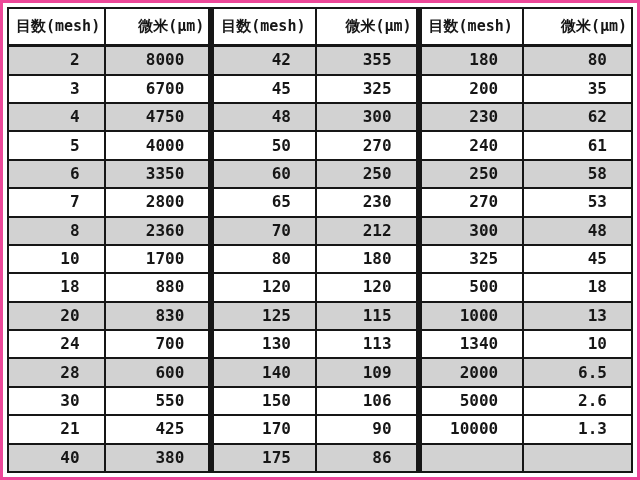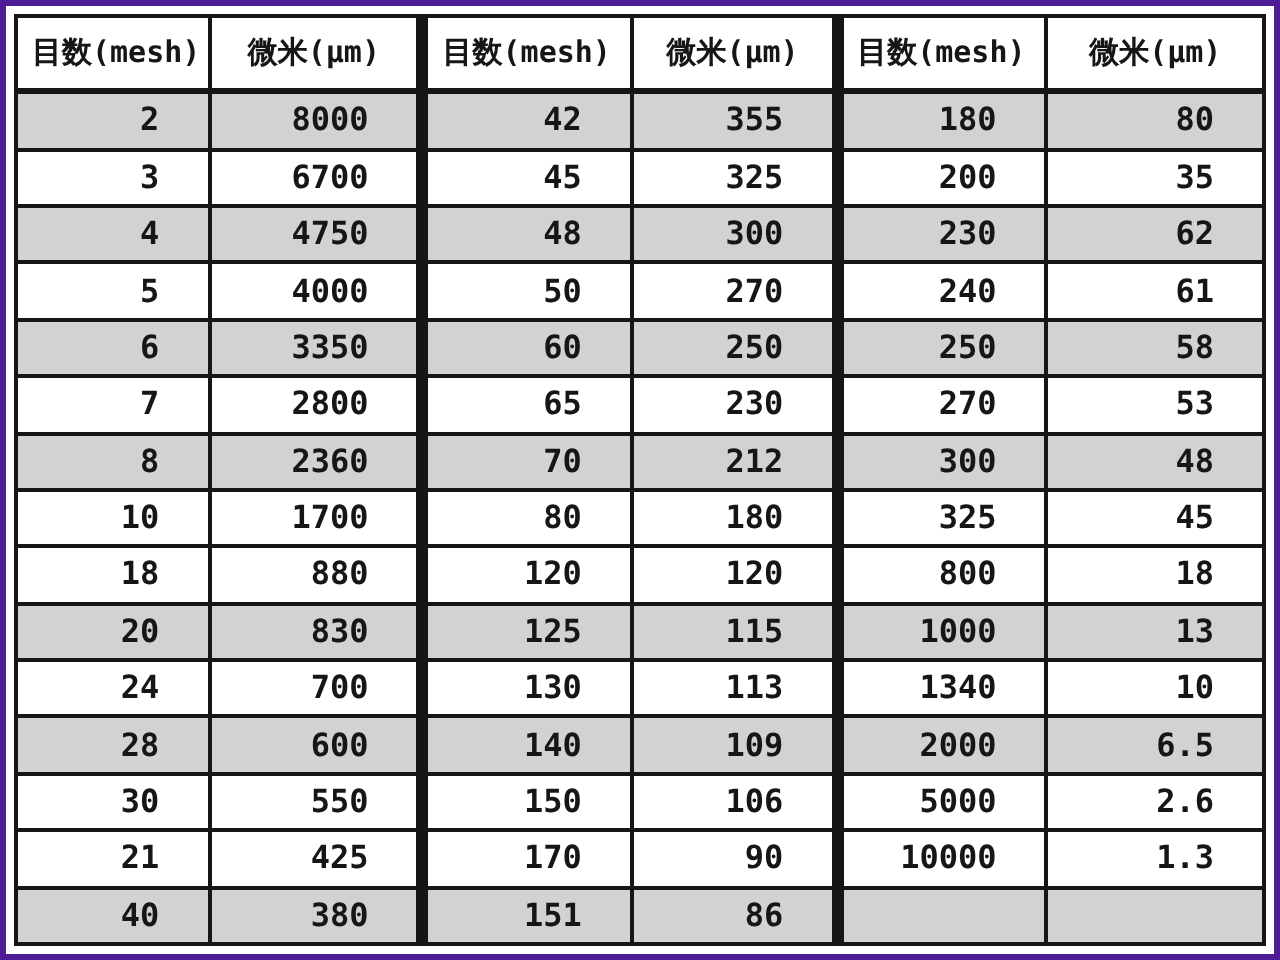--- a/index.html
+++ b/index.html
@@ -7,21 +7,21 @@
     padding: 0;
     width: 640px;
     height: 480px;
     background: #ffffff;
     overflow: hidden;
   }
   .frame {
     position: absolute;
     inset: 0;
     box-sizing: border-box;
-    border: 3px solid #4c1d95;
+    border: 3px solid #ec4899;
     padding: 4px;
     background: #ffffff;
   }
   table.conv {
     width: 100%;
     height: 100%;
     border-collapse: collapse;
     table-layout: fixed;
     border: 2px solid #161616;
     font-family: "DejaVu Sans Mono", "Liberation Mono", monospace;
@@ -43,21 +43,20 @@
     height: 27px;
     font-size: 15px;
     border-bottom: 3px solid #161616;
     background: #ffffff;
   }
   th.mesh-h {
     text-align: left;
     padding: 0 0 0 7px;
   }
   th.um-h {
-    text-align: center;
     padding: 4px;
   }
   .gdiv {
     border-left: 6px solid #161616;
   }
   tr.gray td {
     background: #d2d2d2;
   }
 </style>
 </head>
@@ -146,21 +145,21 @@
     <td class="gdiv">80</td>
     <td>180</td>
     <td class="gdiv">325</td>
     <td>45</td>
   </tr>
         <tr>
     <td>18</td>
     <td>880</td>
     <td class="gdiv">120</td>
     <td>120</td>
-    <td class="gdiv">800</td>
+    <td class="gdiv">500</td>
     <td>18</td>
   </tr>
         <tr class="gray">
     <td>20</td>
     <td>830</td>
     <td class="gdiv">125</td>
     <td>115</td>
     <td class="gdiv">1000</td>
     <td>13</td>
   </tr>
@@ -192,20 +191,20 @@
     <td>21</td>
     <td>425</td>
     <td class="gdiv">170</td>
     <td>90</td>
     <td class="gdiv">10000</td>
     <td>1.3</td>
   </tr>
         <tr class="gray">
     <td>40</td>
     <td>380</td>
-    <td class="gdiv">151</td>
+    <td class="gdiv">175</td>
     <td>86</td>
     <td class="gdiv"></td>
     <td></td>
   </tr>
       </tbody>
   </table>
 </div>
 
 </body></html>

